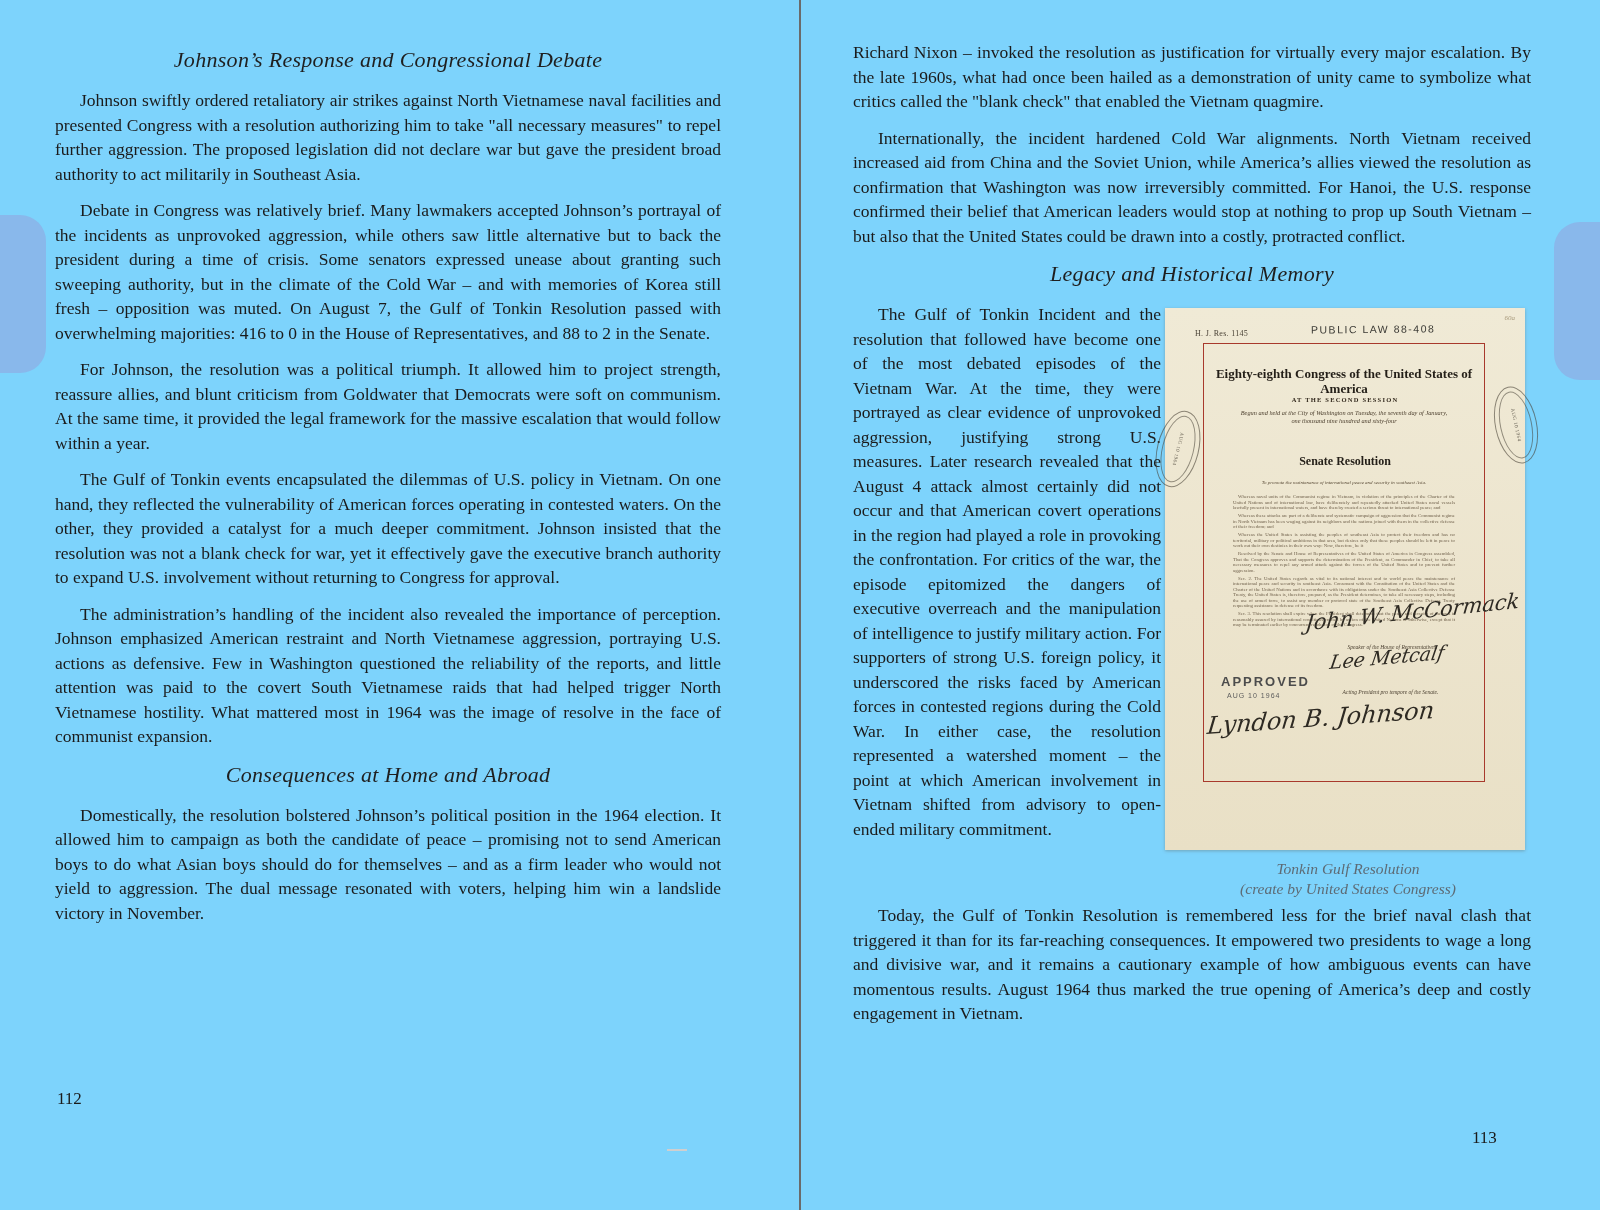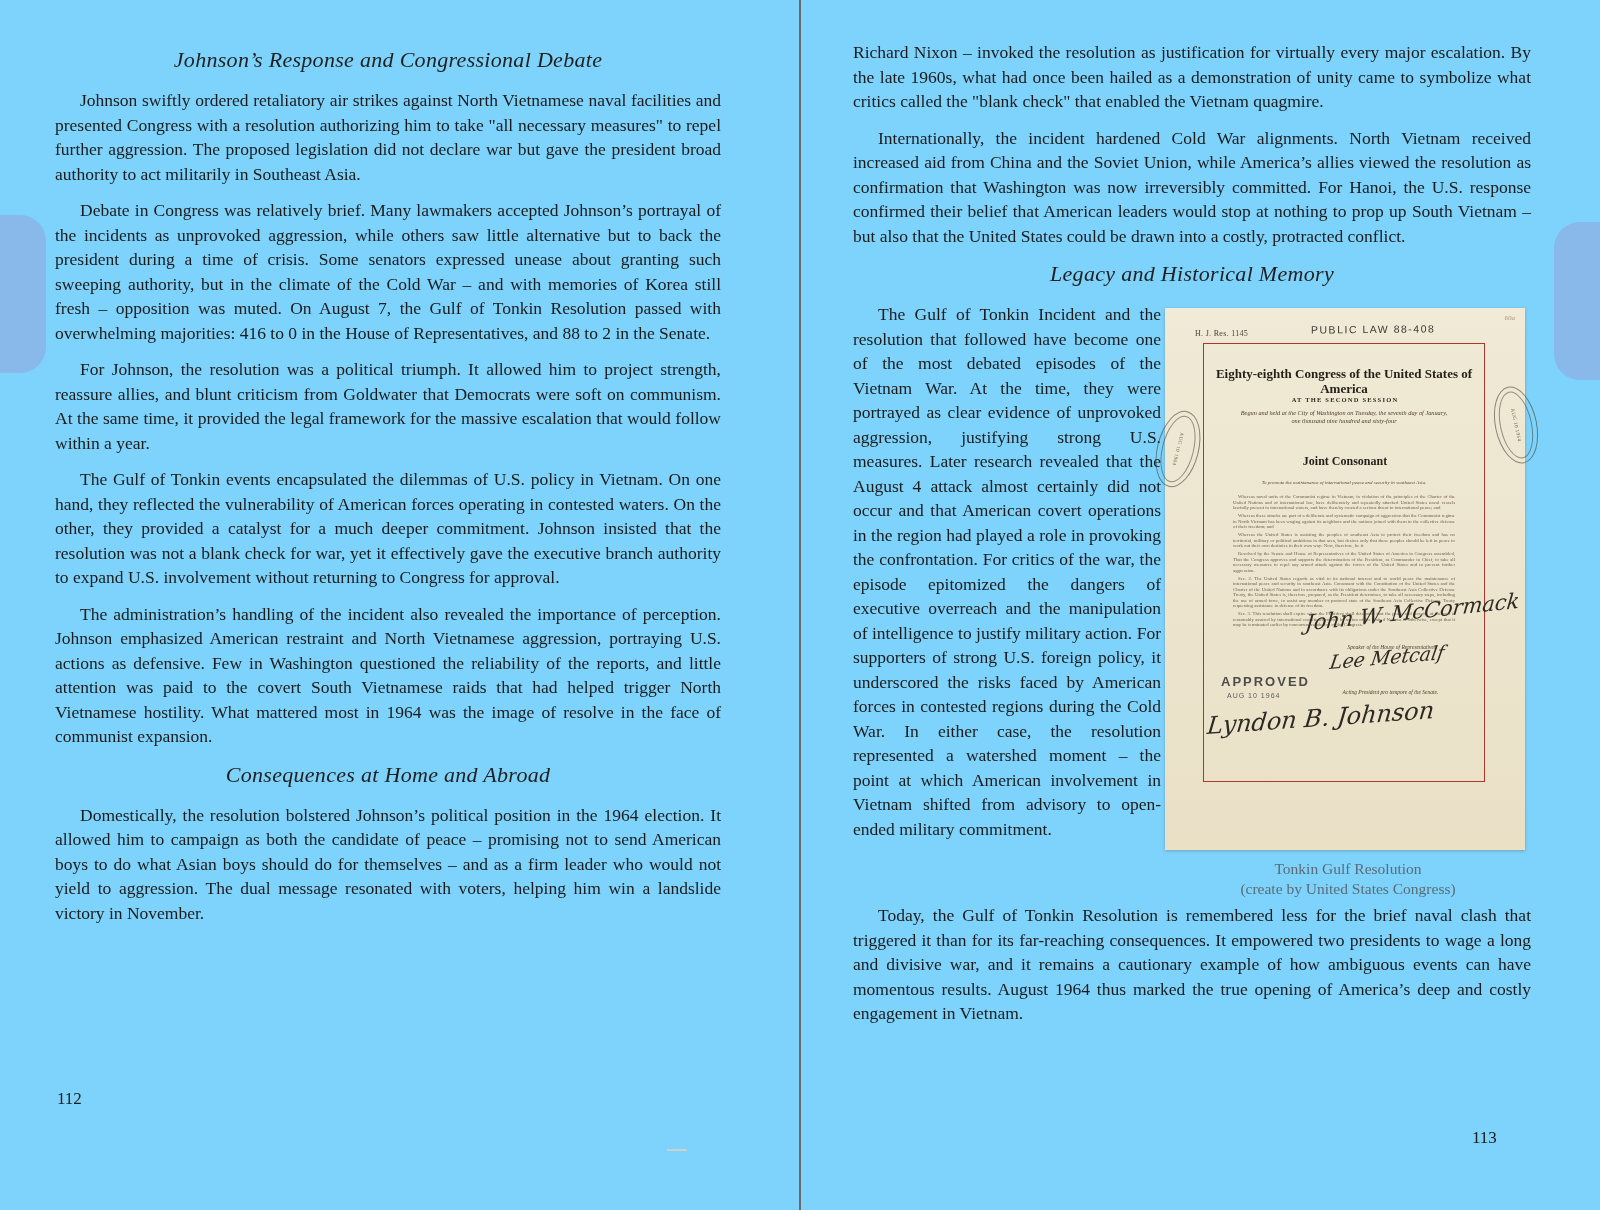--- a/index.html
+++ b/index.html
@@ -73,21 +73,21 @@
                      font-size:7px;letter-spacing:1px;color:#5c5c5c;}
   .sig-3{top:396px;left:42px;font-size:24px;transform:rotate(-4deg) skewX(-10deg);}
 
   .stamp{position:absolute;width:40px;height:76px;border:1.2px solid rgba(70,64,52,.6);border-radius:50%;}
   .stamp-inner{position:absolute;left:4px;right:4px;top:4px;bottom:4px;border:1px solid rgba(70,64,52,.55);border-radius:50%;}
   .stamp-text{position:absolute;top:50%;left:50%;transform:translate(-50%,-50%) rotate(90deg);
               font-size:5px;color:rgba(70,64,52,.8);white-space:nowrap;letter-spacing:.5px;}
   .stamp-left{left:-8px;top:102px;transform:rotate(14deg);}
   .stamp-right{right:-12px;top:78px;transform:rotate(-12deg);}
 
-  .fig-caption{margin-top:9px;text-align:center;color:#5d6b75;
+  .fig-caption{margin-top:9px;text-align:center;font-style:italic;color:#5d6b75;
                font-size:15.5px;line-height:20px;}
 </style>
 </head>
 <body>
 
 <div class="spread">
 
   <div class="tab tab-left"></div>
   <div class="tab tab-right"></div>
   <div class="divider"></div>
@@ -114,21 +114,21 @@
         <div class="doc-corner">60a</div>
         <div class="doc-res">H. J. Res. 1145</div>
         <div class="doc-publaw">PUBLIC LAW 88-408</div>
         <div class="doc-redline"></div>
         <div class="doc-title">Eighty-eighth Congress of the United States of America</div>
         <div class="doc-session">AT THE SECOND SESSION</div>
         <div class="doc-begun">
           <div>Begun and held at the City of Washington on Tuesday, the seventh day of January,</div>
           <div>one thousand nine hundred and sixty-four</div>
         </div>
-        <div class="doc-joint">Joint Consonant</div>
+        <div class="doc-joint">Senate Resolution</div>
         <div class="doc-purpose">To promote the maintenance of international peace and security in southeast Asia.</div>
         <div class="doc-body">
           <p>Whereas naval units of the Communist regime in Vietnam, in violation of the principles of the Charter of the United Nations and of international law, have deliberately and repeatedly attacked United States naval vessels lawfully present in international waters, and have thereby created a serious threat to international peace; and</p>
           <p>Whereas these attacks are part of a deliberate and systematic campaign of aggression that the Communist regime in North Vietnam has been waging against its neighbors and the nations joined with them in the collective defense of their freedom; and</p>
           <p>Whereas the United States is assisting the peoples of southeast Asia to protect their freedom and has no territorial, military or political ambitions in that area, but desires only that these peoples should be left in peace to work out their own destinies in their own way: Now, therefore, be it</p>
           <p>Resolved by the Senate and House of Representatives of the United States of America in Congress assembled, That the Congress approves and supports the determination of the President, as Commander in Chief, to take all necessary measures to repel any armed attack against the forces of the United States and to prevent further aggression.</p>
           <p>Sec. 2. The United States regards as vital to its national interest and to world peace the maintenance of international peace and security in southeast Asia. Consonant with the Constitution of the United States and the Charter of the United Nations and in accordance with its obligations under the Southeast Asia Collective Defense Treaty, the United States is, therefore, prepared, as the President determines, to take all necessary steps, including the use of armed force, to assist any member or protocol state of the Southeast Asia Collective Defense Treaty requesting assistance in defense of its freedom.</p>
           <p>Sec. 3. This resolution shall expire when the President shall determine that the peace and security of the area is reasonably assured by international conditions created by action of the United Nations or otherwise, except that it may be terminated earlier by concurrent resolution of the Congress.</p>
         </div>
         <div class="sig sig-1">John W. McCormack</div>

